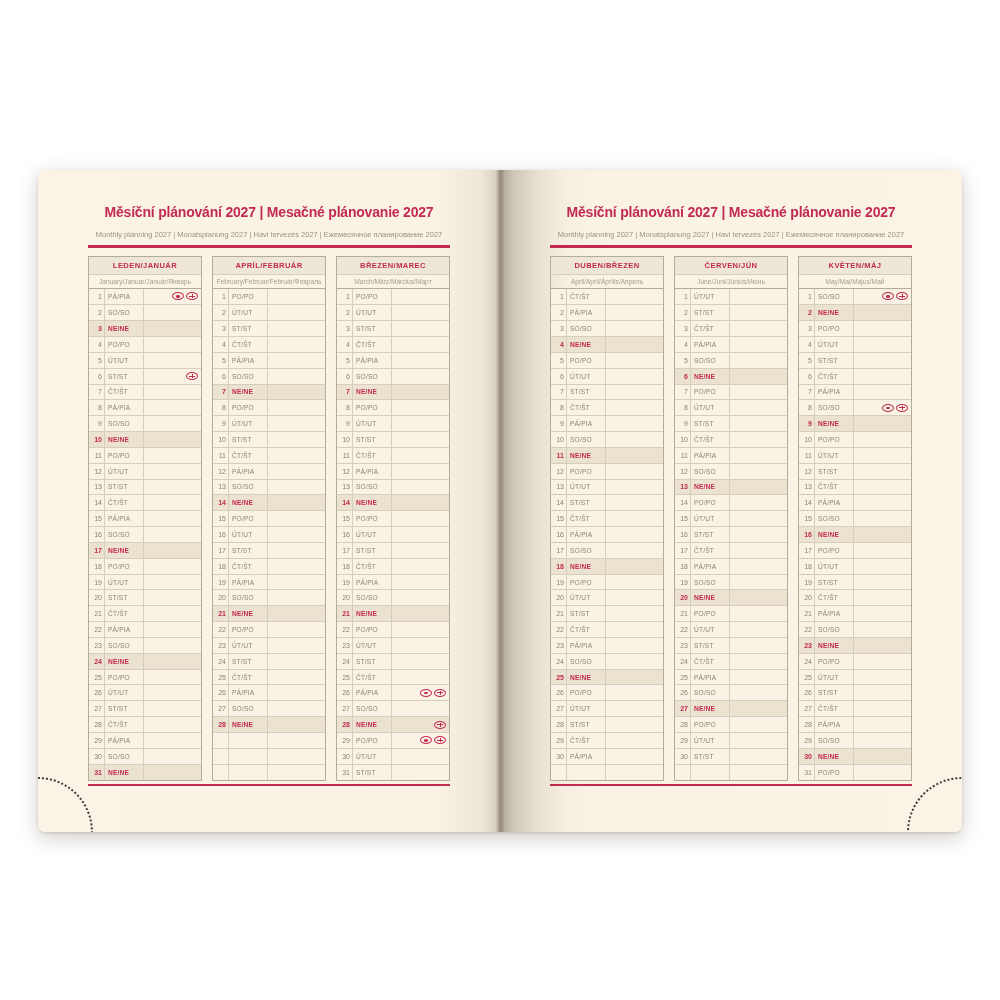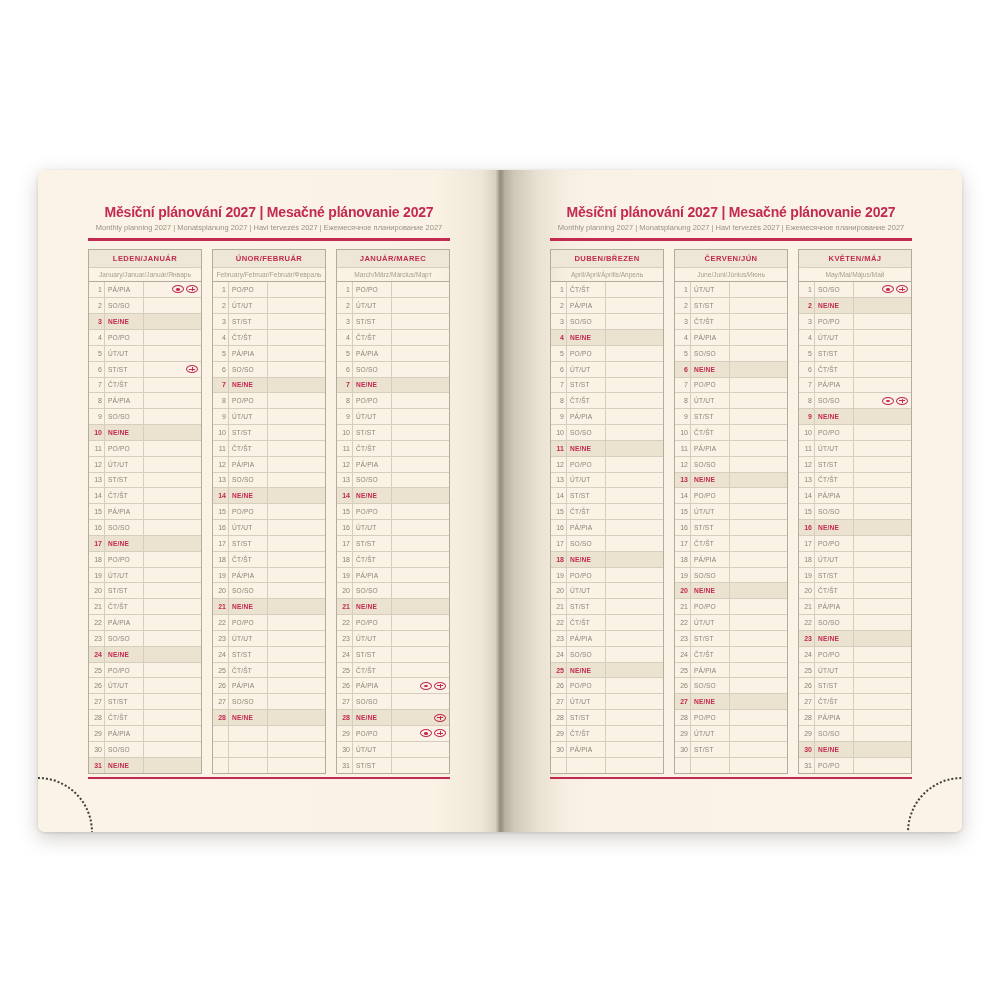--- a/index.html
+++ b/index.html
@@ -17,21 +17,21 @@
   .spread{position:absolute;left:38px;top:170px;width:924px;height:662px;
     display:flex;border-radius:7px;box-shadow:0 6px 20px rgba(90,80,70,.28),0 1px 3px rgba(90,80,70,.2);}
   .page{position:relative;width:462px;height:662px;overflow:hidden;}
   .page.left{border-radius:7px 0 0 7px;
     background:linear-gradient(90deg,#fbf4e6 0%,#faf3e5 86%,#eee6d7 96%,#d8d0c1 99%,#b5ac9d 100%);}
   .page.right{border-radius:0 7px 7px 0;
     background:linear-gradient(90deg,#aaa293 0%,#cfc7b8 3%,#e8e0d1 8%,#f6efe1 14%,#faf3e5 20%,#fbf4e6 100%);}
   .page-content{position:absolute;left:50%;transform:translateX(-50%);top:34px;width:362px;}
   .pg-title{font-size:14px;font-weight:bold;color:var(--red);text-align:center;
     letter-spacing:-.2px;white-space:nowrap;}
-  .pg-subtitle{margin-top:3px;font-size:7.5px;color:#9a9184;text-align:center;white-space:nowrap;}
+  .pg-subtitle{margin-top:10px;font-size:7.5px;color:#9a9184;text-align:center;white-space:nowrap;}
   .rule{height:2.5px;background:var(--red);}
   .rule.top{margin-top:6px;}
   .rule.bottom{margin-top:3px;}
   .months{margin-top:8px;display:flex;gap:10px;}
   .month{flex:1;min-width:0;}
   .m-head{border:1px solid var(--bouter);border-bottom:none;}
   .m-name{height:17px;line-height:17px;background:#eee6d6;color:var(--red);
     font-weight:bold;font-size:7.6px;text-align:center;letter-spacing:.4px;white-space:nowrap;}
   .m-intl{height:14px;line-height:14px;font-size:6.6px;color:var(--intl);
     text-align:center;border-top:1px solid var(--bline);white-space:nowrap;overflow:hidden;}
@@ -238,21 +238,21 @@
               </div>
               <div class="m-row sun">
                 <div class="c-num">31</div>
                 <div class="c-dow">NE/NE</div>
                 <div class="c-note"></div>
               </div>
             </div>
           </div>
           <div class="month">
             <div class="m-head">
-              <div class="m-name">ÚNOR/FEBRUÁR</div>
+              <div class="m-name">APRÍL/FEBRUÁR</div>
               <div class="m-intl">February/Februar/Február/Февраль</div>
             </div>
             <div class="m-grid">
               <div class="m-row">
                 <div class="c-num">1</div>
                 <div class="c-dow">PO/PO</div>
                 <div class="c-note"></div>
               </div>
               <div class="m-row">
                 <div class="c-num">2</div>
@@ -401,21 +401,21 @@
               </div>
               <div class="m-row blank">
                 <div class="c-num"></div>
                 <div class="c-dow"></div>
                 <div class="c-note"></div>
               </div>
             </div>
           </div>
           <div class="month">
             <div class="m-head">
-              <div class="m-name">JANUÁR/MAREC</div>
+              <div class="m-name">BŘEZEN/MAREC</div>
               <div class="m-intl">March/März/Március/Март</div>
             </div>
             <div class="m-grid">
               <div class="m-row">
                 <div class="c-num">1</div>
                 <div class="c-dow">PO/PO</div>
                 <div class="c-note"></div>
               </div>
               <div class="m-row">
                 <div class="c-num">2</div>

